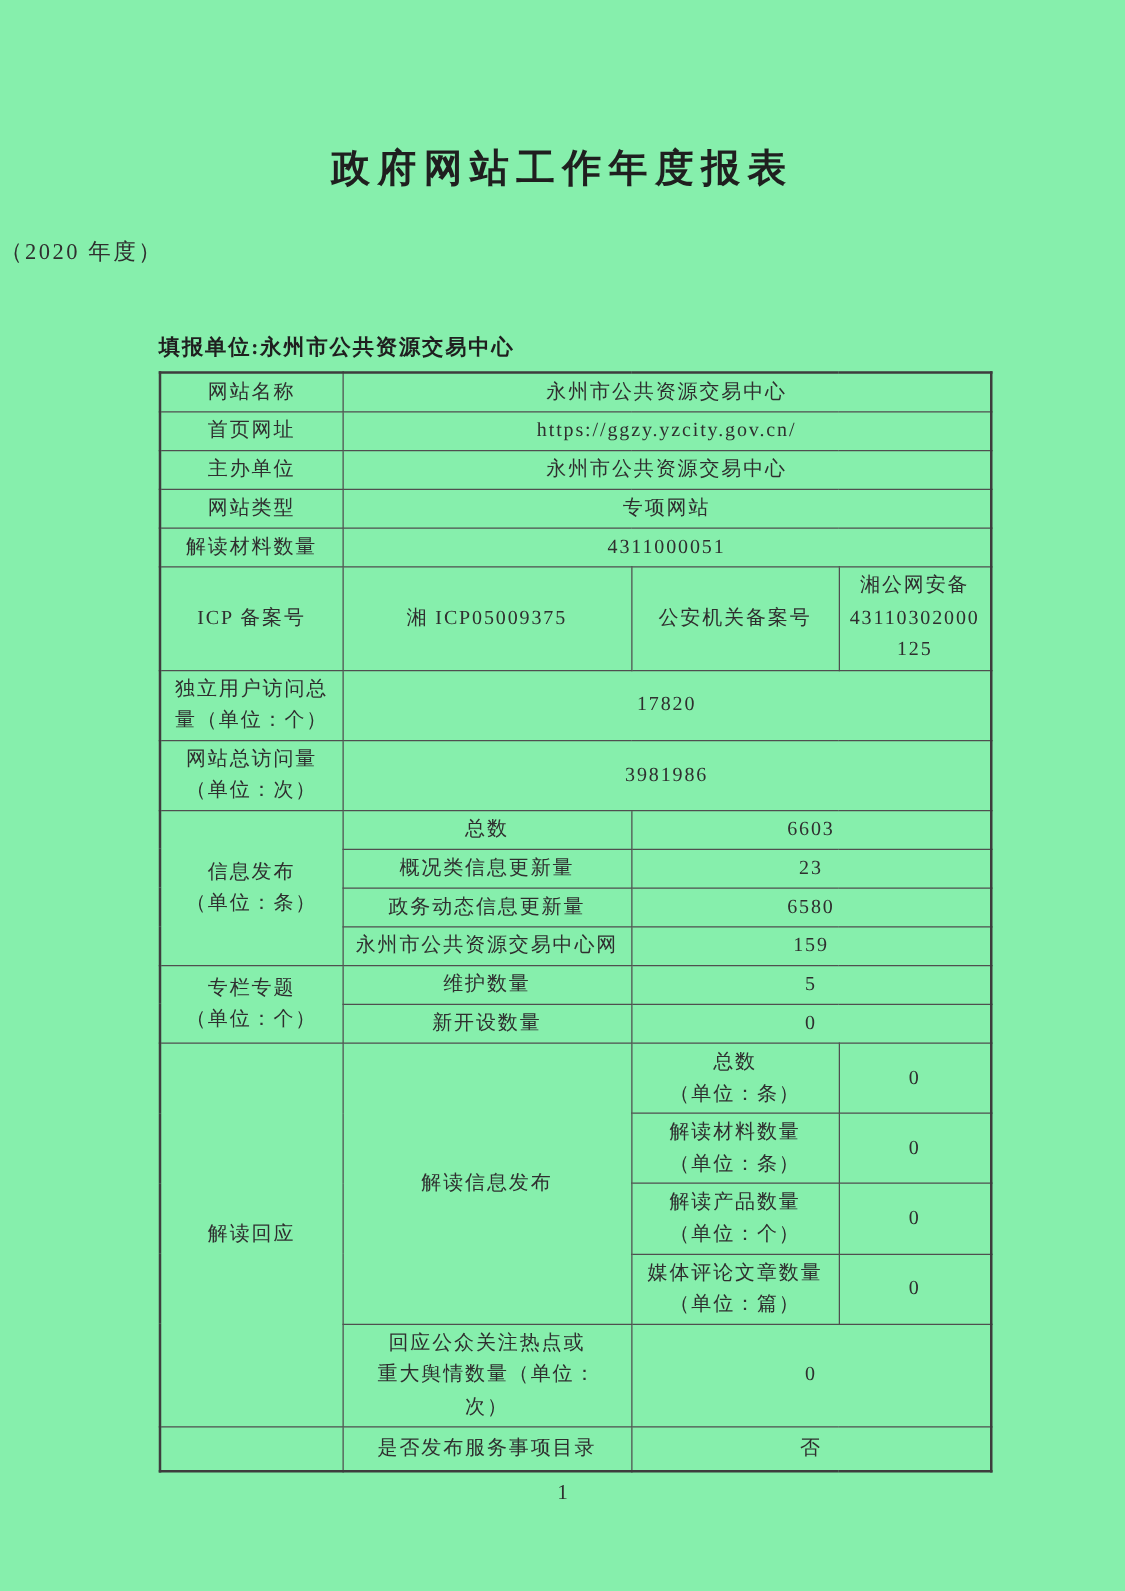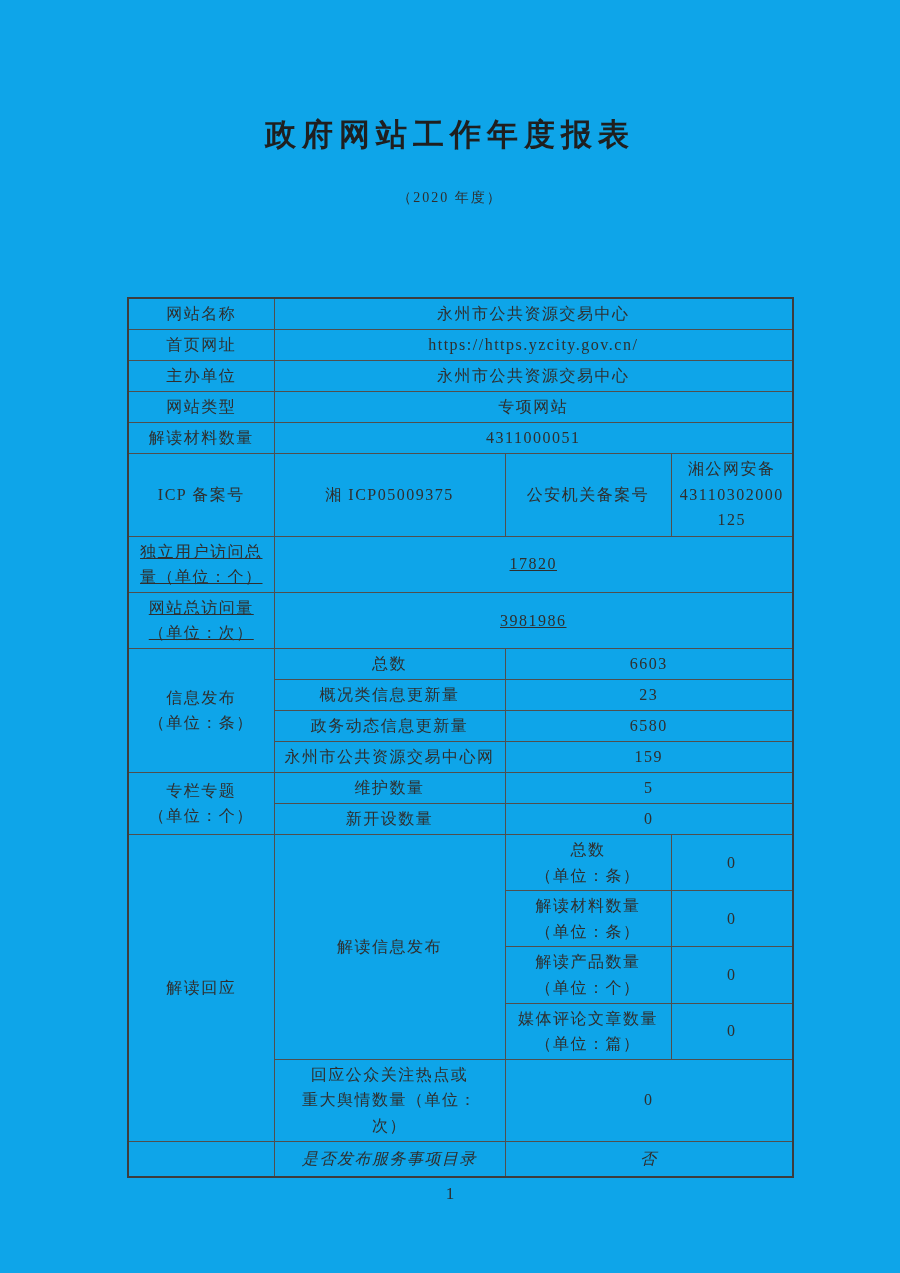--- a/index.html
+++ b/index.html
@@ -4,21 +4,21 @@
 <style>
   html, body {
     margin: 0;
     padding: 0;
     background: #ffffff;
   }
   .page {
     position: relative;
     width: 900px;
     height: 1273px;
-    background: #0ea5e9;
+    background: #86efac;
     font-family: "Liberation Serif", "DejaVu Serif", serif;
     color: #2f2f2f;
   }
   .title {
     position: absolute;
     top: 114px;
     left: 0;
     width: 100%;
     text-align: center;
     font-family: "Liberation Sans", "DejaVu Sans", sans-serif;
@@ -26,22 +26,22 @@
     font-weight: 700;
     letter-spacing: 6px;
     color: #1f1f1f;
     margin: 0;
   }
   .subtitle {
     position: absolute;
     top: 189px;
     left: 0;
     width: 100%;
-    text-align: center;
-    font-size: 14px;
+    text-align: left;
+    font-size: 18px;
     letter-spacing: 2px;
     color: #2f2f2f;
   }
   .unit-line {
     position: absolute;
     top: 266px;
     left: 127px;
     font-size: 17px;
     font-weight: 700;
     letter-spacing: 1.5px;
@@ -68,59 +68,60 @@
     white-space: pre-line;
     overflow: hidden;
     word-break: break-all;
   }
   col.c1 { width: 146px; }
   col.c2 { width: 231px; }
   col.c3 { width: 166px; }
   col.c4 { width: 122px; }
   tr.h31 { height: 31px; }
   tr.h51 { height: 51px; }
-  tr.h56 { height: 56px; text-decoration: underline; }
+  tr.h56 { height: 56px; }
   tr.h82 { height: 82px; font-family: Liberation Serif, serif; }
   tr.h83 { height: 83px; }
-  tr.h36 { height: 36px; font-style: italic; }
+  tr.h36 { height: 36px; }
   .page-number {
     position: absolute;
     top: 1184px;
     left: 0;
     width: 100%;
     text-align: center;
     font-size: 17px;
     color: #2f2f2f;
   }
 </style>
 </head>
 <body>
 
 <div class="page">
 
   <h1 class="title">政府网站工作年度报表</h1>
 
   <div class="subtitle">（2020 年度）</div>
 
+  <div class="unit-line"><span>填报单位:</span><span>永州市公共资源交易中心</span></div>
 
   <table class="report">
     <colgroup>
         <col class="c1">
         <col class="c2">
         <col class="c3">
         <col class="c4">
       </colgroup>
     <tbody>
       <tr class="h31">
         <td>网站名称</td>
         <td colspan="3">永州市公共资源交易中心</td>
       </tr>
       <tr class="h31">
         <td>首页网址</td>
-        <td colspan="3">https://https.yzcity.gov.cn/</td>
+        <td colspan="3">https://ggzy.yzcity.gov.cn/</td>
       </tr>
       <tr class="h31">
         <td>主办单位</td>
         <td colspan="3">永州市公共资源交易中心</td>
       </tr>
       <tr class="h31">
         <td>网站类型</td>
         <td colspan="3">专项网站</td>
       </tr>
       <tr class="h31">

